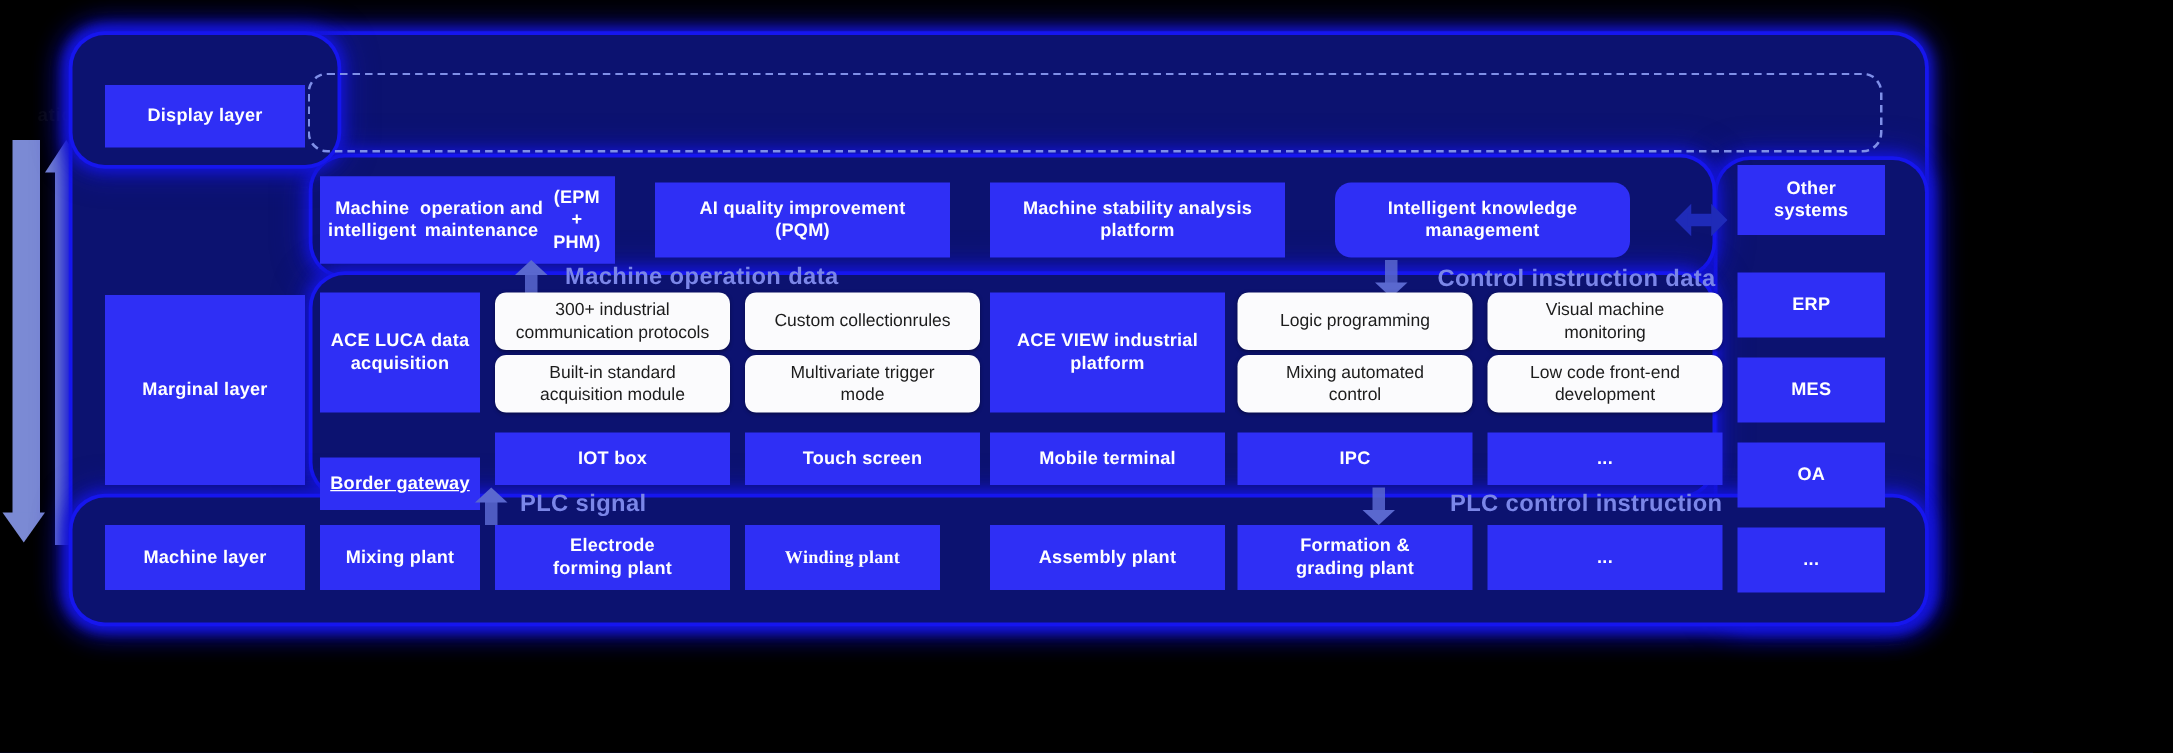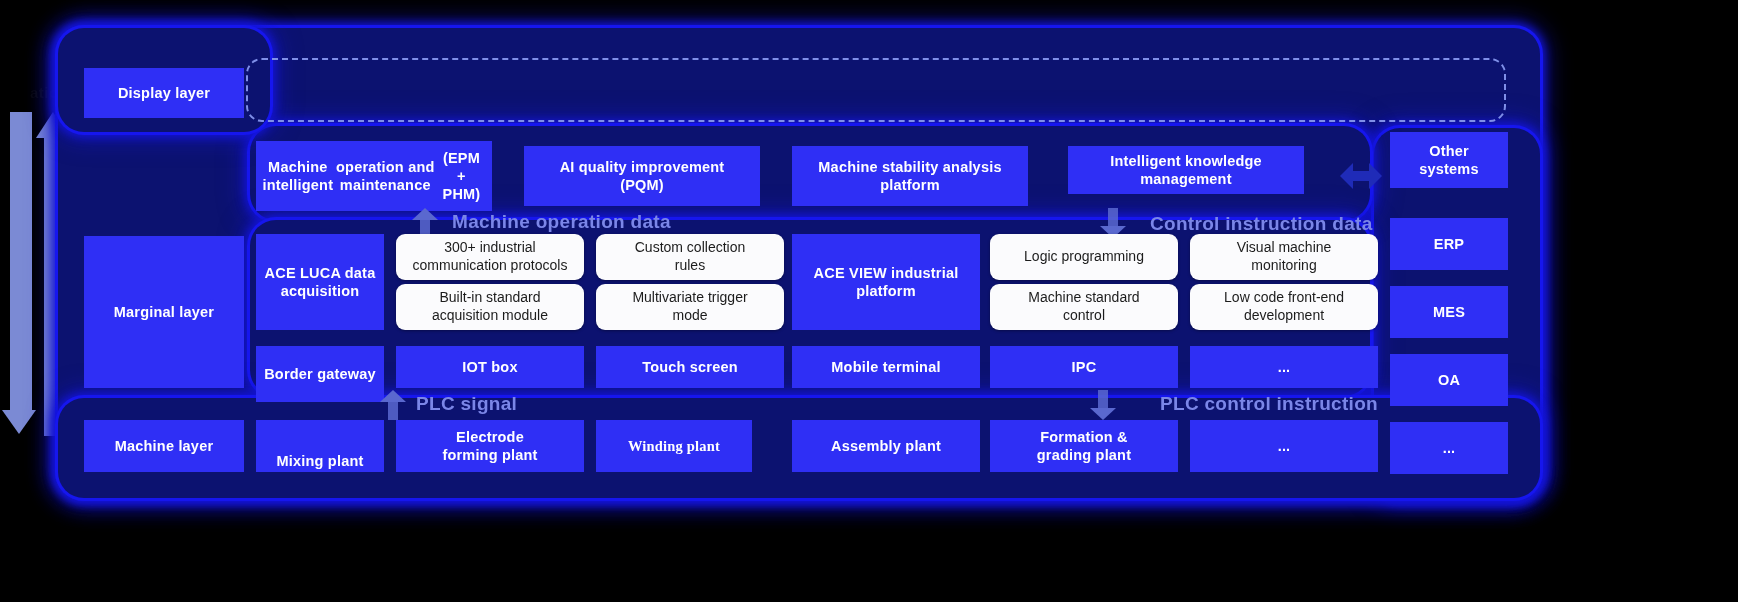--- a/index.html
+++ b/index.html
@@ -238,21 +238,21 @@
   <div class="tile" style="left:524px; top:146px; width:236px; height:60px; flex-direction:column;">
     <span>AI quality improvement</span>
     <span>(PQM)</span>
   </div>
 
   <div class="tile" style="left:792px; top:146px; width:236px; height:60px; flex-direction:column;">
     <span>Machine stability analysis</span>
     <span>platform</span>
   </div>
 
-  <div class="tile" style="left:1068px; top:146px; width:236px; height:48px; flex-direction:column;">
+  <div class="tile" style="left:1068px; top:146px; width:236px; height:60px; flex-direction:column;border-radius:13px;">
     <span>Intelligent knowledge</span>
     <span>management</span>
   </div>
 
   <div class="h-connector" style="left:1340px; top:161px;">
     <div class="tip-l"></div>
     <div class="bar"></div>
     <div class="tip-r"></div>
   </div>
 
@@ -277,21 +277,21 @@
 
   <div class="tile" style="left:256px; top:234px; width:128px; height:96px; flex-direction:column;">
     <span>ACE LUCA data</span>
     <span>acquisition</span>
   </div>
 
   <div class="pill" style="left:396px; top:234px; width:188px; height:46px; flex-direction:column;">
     <span>300+ industrial</span>
     <span>communication protocols</span>
   </div>
-  <div class="pill" style="left:596px; top:234px; width:188px; height:46px; flex-direction:column;">
+  <div class="pill" style="left:596px; top:234px; width:188px; height:46px; ">
     <span>Custom collection</span>
     <span>rules</span>
   </div>
   <div class="pill" style="left:396px; top:284px; width:188px; height:46px; flex-direction:column;">
     <span>Built-in standard</span>
     <span>acquisition module</span>
   </div>
   <div class="pill" style="left:596px; top:284px; width:188px; height:46px; flex-direction:column;">
     <span>Multivariate trigger</span>
     <span>mode</span>
@@ -303,29 +303,29 @@
   </div>
 
   <div class="pill" style="left:990px; top:234px; width:188px; height:46px; flex-direction:column;">
     <span>Logic programming</span>
   </div>
   <div class="pill" style="left:1190px; top:234px; width:188px; height:46px; flex-direction:column;">
     <span>Visual machine</span>
     <span>monitoring</span>
   </div>
   <div class="pill" style="left:990px; top:284px; width:188px; height:46px; flex-direction:column;">
-    <span>Machine standard</span>
+    <span>Mixing automated</span>
     <span>control</span>
   </div>
   <div class="pill" style="left:1190px; top:284px; width:188px; height:46px; flex-direction:column;">
     <span>Low code front-end</span>
     <span>development</span>
   </div>
 
-  <div class="tile" style="left:256px; top:346px; width:128px; height:56px;">Border gateway</div>
+  <div class="tile" style="left:256px; top:366px; width:128px; height:42px;text-decoration:underline;">Border gateway</div>
   <div class="tile" style="left:396px; top:346px; width:188px; height:42px;">IOT box</div>
   <div class="tile" style="left:596px; top:346px; width:188px; height:42px;">Touch screen</div>
   <div class="tile" style="left:792px; top:346px; width:188px; height:42px;">Mobile terminal</div>
   <div class="tile" style="left:990px; top:346px; width:188px; height:42px;">IPC</div>
   <div class="tile" style="left:1190px; top:346px; width:188px; height:42px;">...</div>
 
   <div class="tile" style="left:1390px; top:218px; width:118px; height:52px;">ERP</div>
   <div class="tile" style="left:1390px; top:286px; width:118px; height:52px;">MES</div>
   <div class="tile" style="left:1390px; top:354px; width:118px; height:52px;">OA</div>
   <div class="tile" style="left:1390px; top:422px; width:118px; height:52px;">...</div>
@@ -337,21 +337,21 @@
   <div class="band-label" style="left:370px; top:396px; height:16px; padding-left:46px;">PLC signal</div>
 
   <div class="band-arrow down" style="left:1090px; top:390px;">
     <div class="shaft"></div>
     <div class="head"></div>
   </div>
   <div class="band-label" style="left:1080px; top:396px; height:16px; padding-left:80px;">PLC control instruction</div>
 
   <div class="tile" style="left:84px; top:420px; width:160px; height:52px;">Machine layer</div>
 
-  <div class="tile" style="left:256px; top:420px; width:128px; height:52px; flex-direction:column;justify-content:flex-end;">
+  <div class="tile" style="left:256px; top:420px; width:128px; height:52px; flex-direction:column;">
     <span>Mixing plant</span>
   </div>
   <div class="tile" style="left:396px; top:420px; width:188px; height:52px; flex-direction:column;">
     <span>Electrode</span>
     <span>forming plant</span>
   </div>
   <div class="tile" style="left:596px; top:420px; width:156px; height:52px; flex-direction:column;font-family:Liberation Serif, serif;">
     <span>Winding plant</span>
   </div>
   <div class="tile" style="left:792px; top:420px; width:188px; height:52px; flex-direction:column;">

